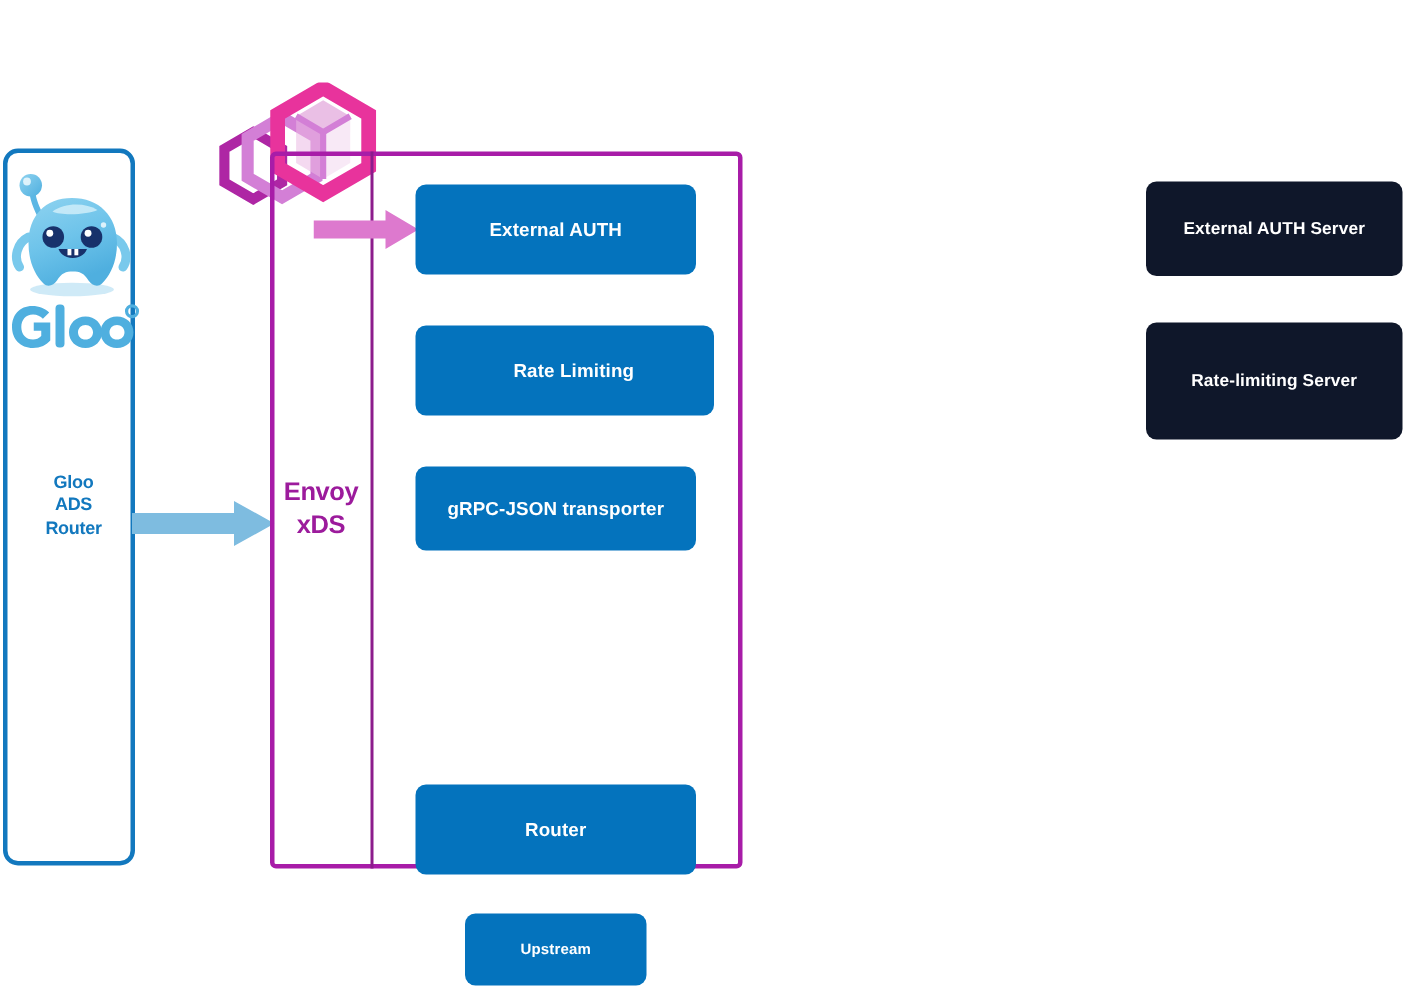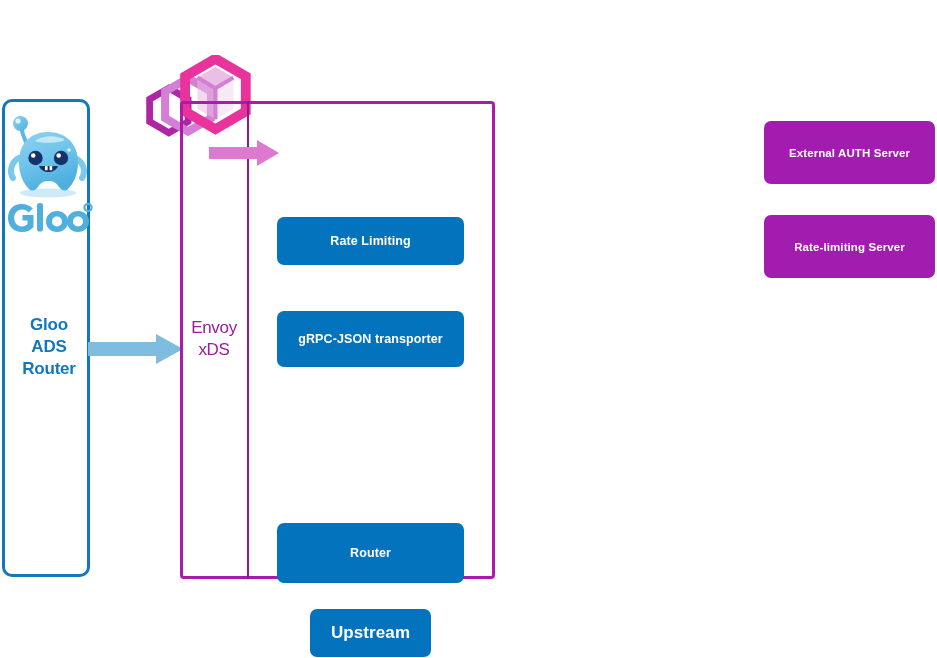--- a/index.html
+++ b/index.html
@@ -38,21 +38,21 @@
     width: 88px;
     height: 125px;
   }
   .gloo-label {
     position: absolute;
     left: 0;
     top: 212px;
     width: 88px;
     text-align: center;
     color: #1278BE;
-    font-size: 17px;
+    font-size: 12px;
     font-weight: bold;
     line-height: 1.28;
     letter-spacing: -0.2px;
   }
 
   
   .envoy-logo-wrap {
     position: absolute;
     left: 145px;
     top: 55px;
@@ -81,62 +81,62 @@
     background: #8C1C8C;
   }
   .envoy-xds-label {
     position: absolute;
     left: 182px;
     top: 317px;
     width: 64px;
     text-align: center;
     color: #9C1B9C;
     font-size: 17px;
-    font-weight: normal;
+    font-weight: bold;
     line-height: 1.3;
     letter-spacing: -0.3px;
   }
 
   
   .filter-box {
     position: absolute;
     background: #0473BD;
     border-radius: 7px;
     color: #ffffff;
     font-size: 12.5px;
     font-weight: bold;
     display: flex;
     align-items: center;
     justify-content: center;
     text-align: center;
     letter-spacing: 0.1px;
   }
   .box-ext-auth  { left: 277px; top: 123px; width: 187px; height: 60px; }
-  .box-rate-lim  { left: 277px; top: 217px; width: 187px; height: 48px; }
+  .box-rate-lim  { left: 277px; top: 217px; width: 187px; height: 60px; padding-left: 12px; }
   .box-grpc      { left: 277px; top: 311px; width: 187px; height: 56px; }
   .box-router    { left: 277px; top: 499px; width: 187px; height: 60px; margin-top: 24px; }
   .box-upstream  { left: 310px; top: 609px; width: 121px; height: 48px;
-                   font-size: 17px; }
+                   font-size: 10px; }
 
   
   .server-box {
     position: absolute;
-    background: #a21caf;
+    background: #0f172a;
     border-radius: 7px;
     color: #ffffff;
     font-size: 11.5px;
     font-weight: bold;
     display: flex;
     align-items: center;
     justify-content: center;
     text-align: center;
     letter-spacing: 0.1px;
   }
   .srv-auth { left: 764px; top: 121px; width: 171px; height: 63px; }
-  .srv-rate { left: 764px; top: 215px; width: 171px; height: 63px; }
+  .srv-rate { left: 764px; top: 215px; width: 171px; height: 78px; }
 
   
   .arrow-blue {
     position: absolute;
     left: 88px;
     top: 333px;
     width: 95px;
     height: 32px;
   }
   .arrow-pink {
@@ -265,20 +265,21 @@
     <span>Envoy</span><br>
     <span>xDS</span>
   </div>
 
   <div class="arrow-pink">
     <svg width="70" height="26" viewBox="0 0 70 26" xmlns="http://www.w3.org/2000/svg">
       <polygon points="0,7 48,7 48,0 70,13 48,26 48,19 0,19" fill="#DD79CE"></polygon>
     </svg>
   </div>
 
+  <div class="filter-box box-ext-auth">External AUTH</div>
 
   <div class="filter-box box-rate-lim">Rate Limiting</div>
 
   <div class="filter-box box-grpc">gRPC-JSON transporter</div>
 
   <div class="filter-box box-router">Router</div>
 
   <div class="filter-box box-upstream">Upstream</div>
 
   <div class="server-box srv-auth">External AUTH Server</div>

